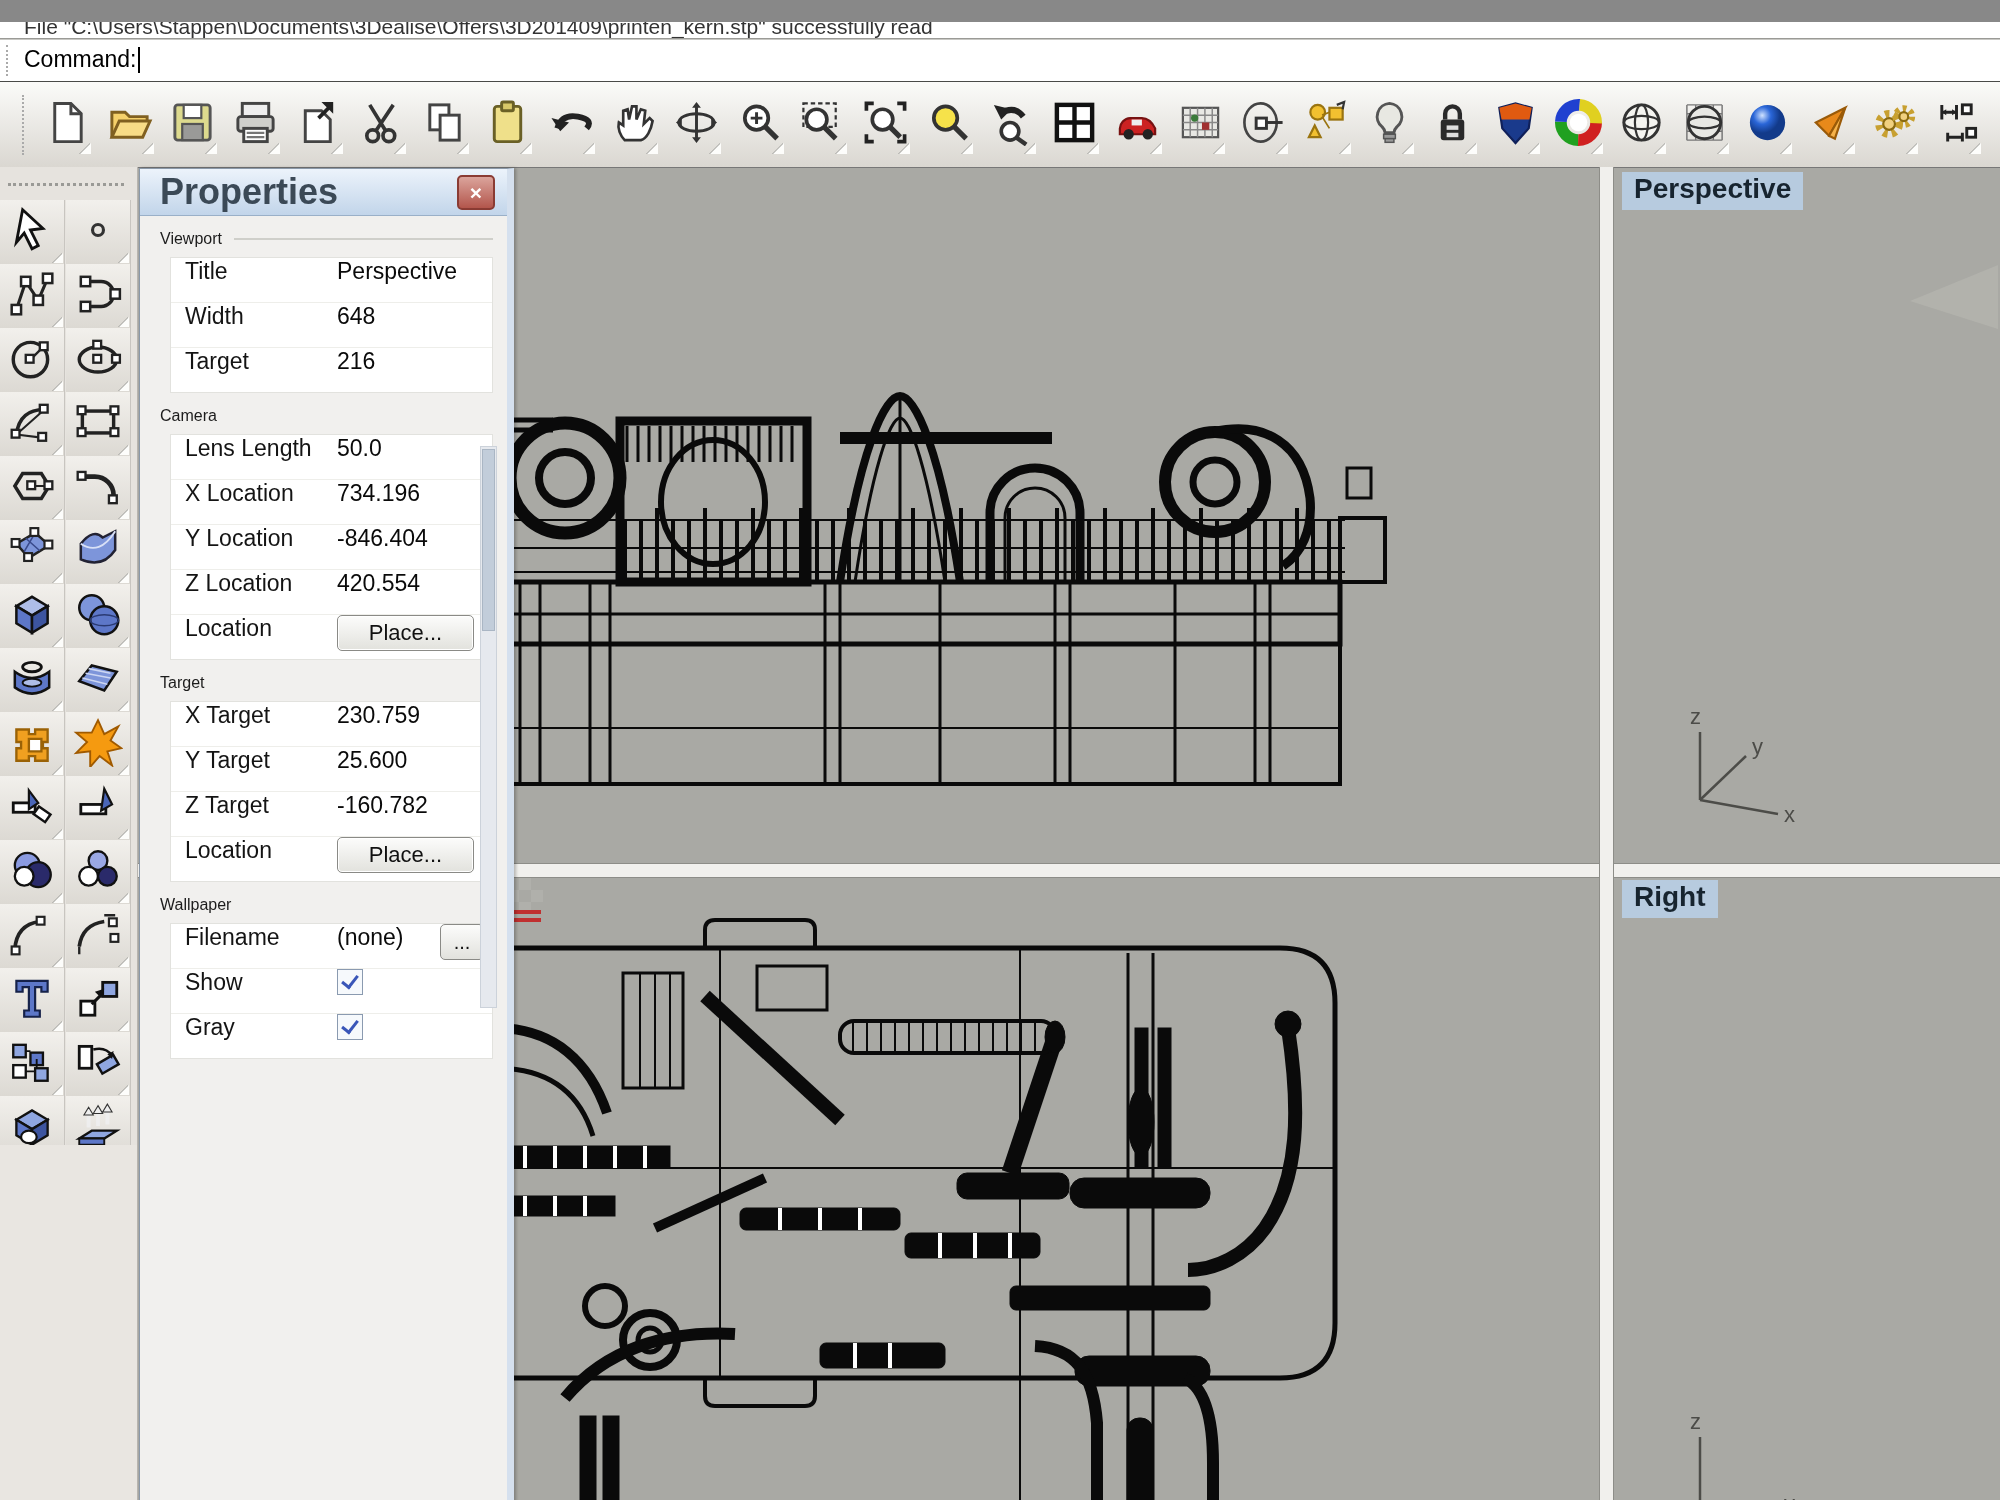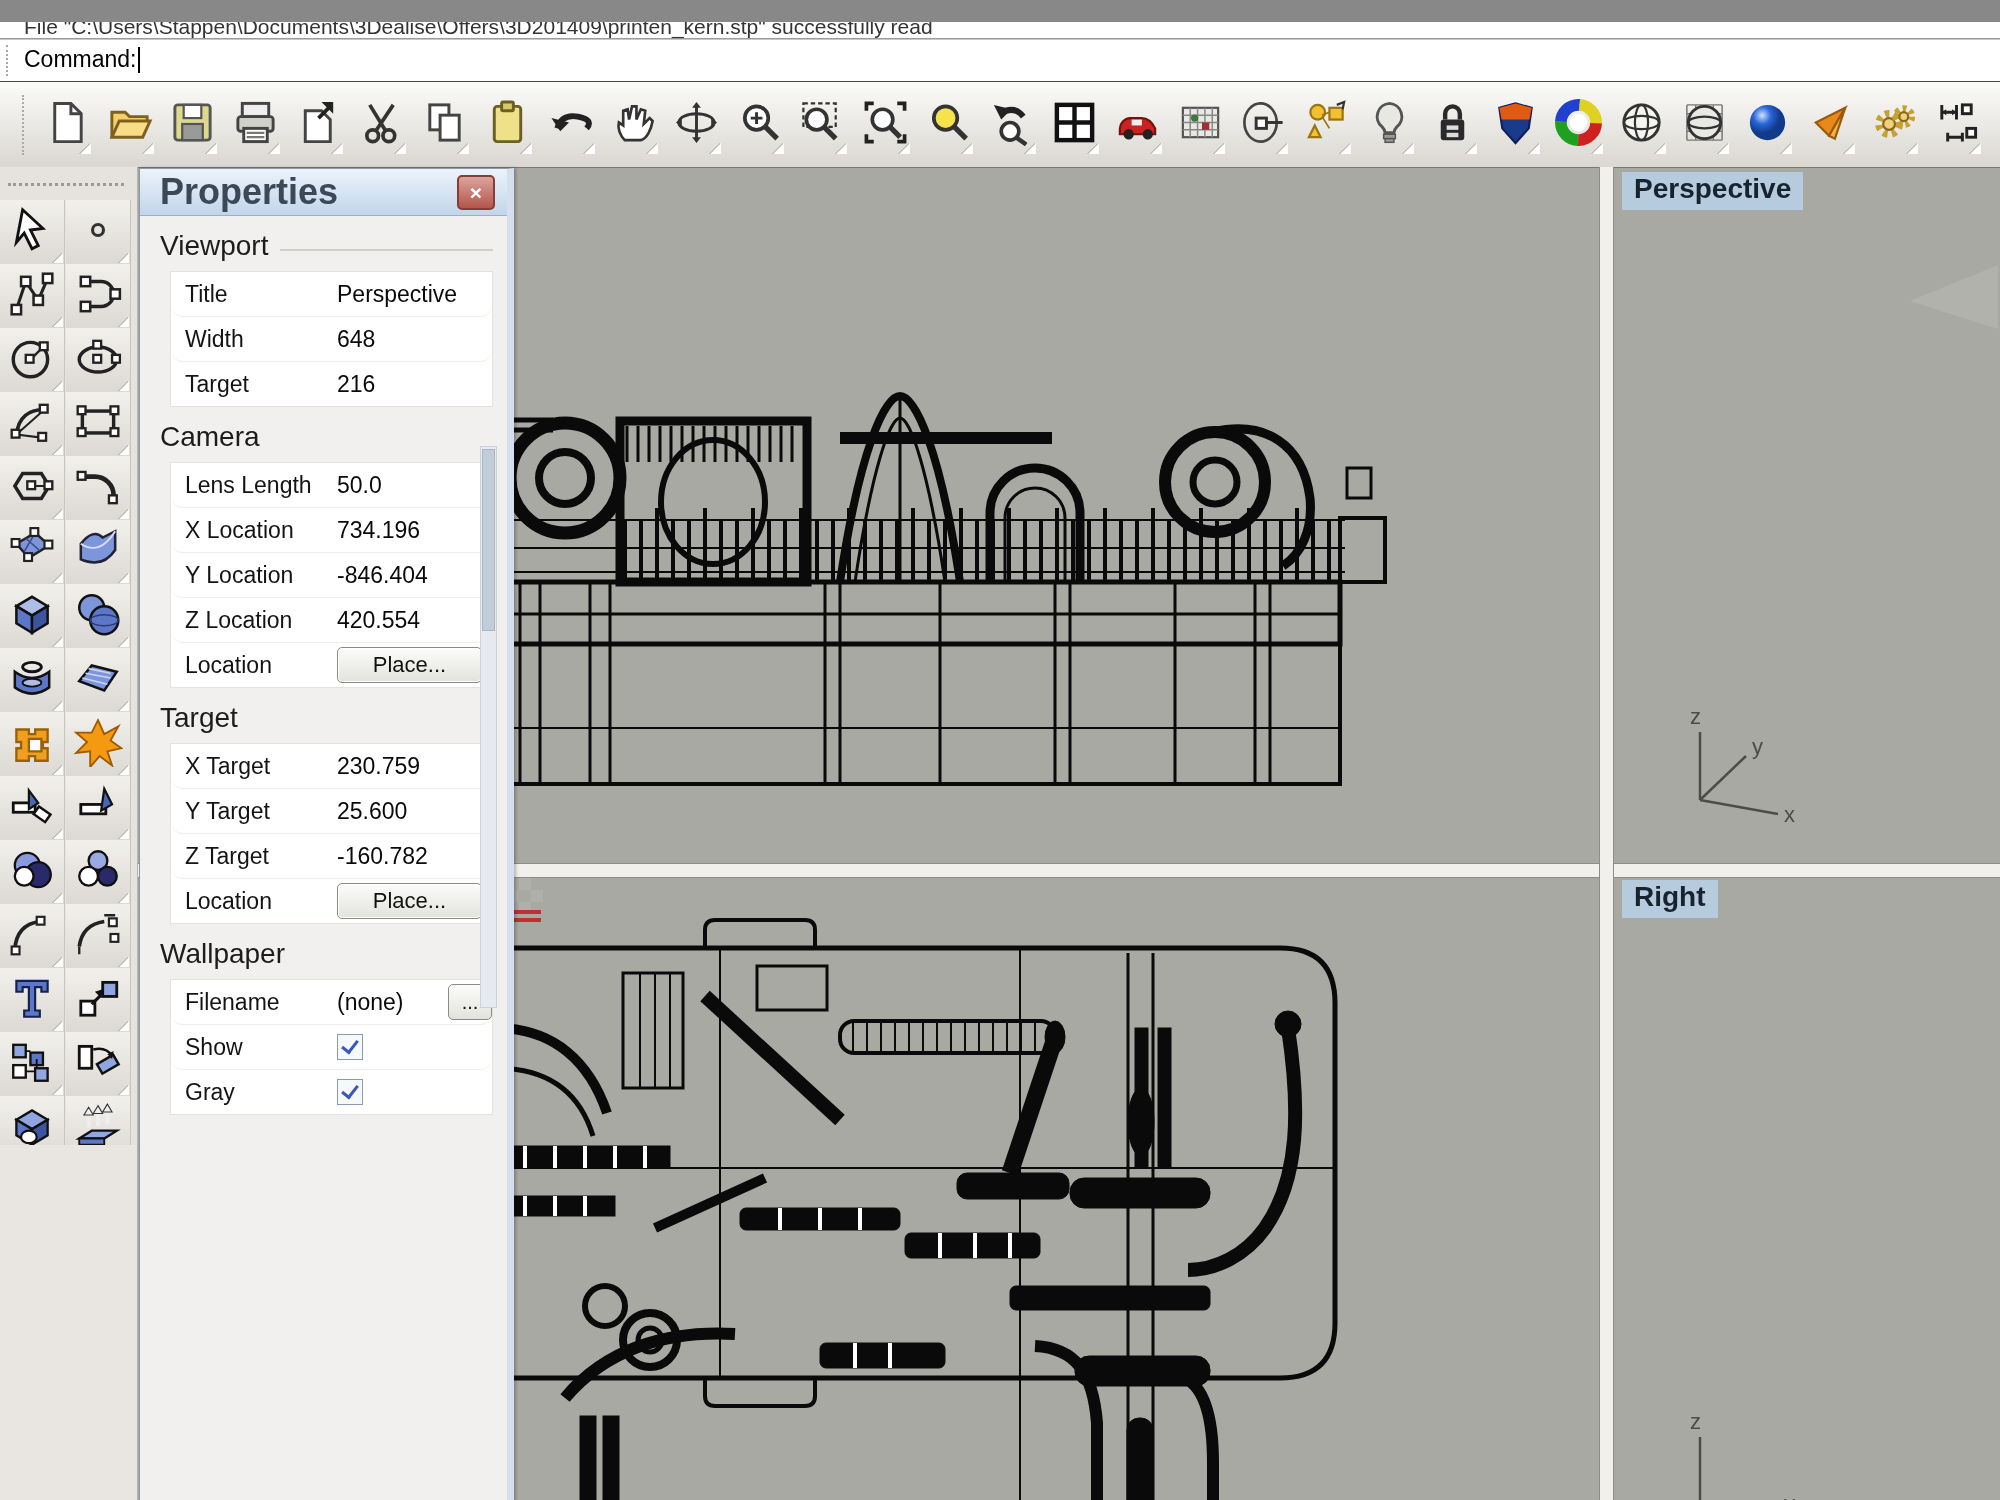--- a/index.html
+++ b/index.html
@@ -56,24 +56,24 @@
   .props{position:absolute;left:139px;top:146px;width:367px;bottom:0;background:#f1f0ee;
          border:1px solid #8a98a8;border-right:7px solid #d5e0ee;box-shadow:2px 0 3px rgba(0,0,0,.25);z-index:6;}
   .ptitle{height:46px;background:linear-gradient(#ecf3fb,#c2d5ea);border-bottom:1px solid #9ab0c8;
           display:flex;align-items:center;justify-content:space-between;padding:0 12px 0 20px;}
   .ptitle .txt{font-size:36px;font-weight:bold;color:#3b4956;}
   .pclose{width:34px;height:31px;border:2px solid #8a3b33;border-radius:5px;
           background:linear-gradient(#dba49c,#b3564c);color:#fff;font-size:21px;font-weight:bold;
           display:flex;align-items:center;justify-content:center;line-height:1;}
   .pbody{position:absolute;left:0;top:47px;right:0;bottom:0;background:#f1f0ee;overflow:hidden;}
   .sec{margin:14px 14px 0 20px;}
-  .sechead{font-size:28px;color:#1c1c1c;display:flex;align-items:baseline;gap:12px;}
+  .sechead{font-size:16px;color:#1c1c1c;display:flex;align-items:baseline;gap:12px;}
   .sechead.ruled::after{content:"";flex:1;border-bottom:2px solid #cfcfca;transform:translateY(-4px);}
   .rows{background:#fff;border:1px solid #e2e2de;margin:9px 0 0 10px;}
-  .prow{display:flex;align-items:center;height:44px;border-bottom:1px solid #eeeeea;padding-left:14px;padding-right:0;border-radius:12px;}
+  .prow{display:flex;height:44px;border-bottom:1px solid #eeeeea;padding-left:14px;padding-right:8px;}
   .prow:last-child{border-bottom:none;}
   .plabel{width:152px;font-size:23px;color:#141414;flex:none;}
   .pvalue{font-size:23px;color:#0a0a0a;flex:1;}
   .btn-place{flex:1;height:34px;margin-right:10px;border:1px solid #8a8a86;border-radius:5px;
              background:linear-gradient(#fcfcfb,#e2e2dd);box-shadow:inset 0 0 0 1px #fff;
              font-size:22px;color:#111;display:flex;align-items:center;justify-content:center;}
   .btn-drop{width:46px;height:38px;flex:none;border:1px solid #98988f;background:linear-gradient(#f9f9f7,#dbdbd6);
             display:flex;align-items:center;justify-content:center;font-size:15px;color:#333;}
   .btn-browse{width:42px;height:34px;flex:none;border:1px solid #8a8a86;border-radius:5px;
               background:linear-gradient(#fcfcfb,#e2e2dd);font-size:20px;color:#111;

